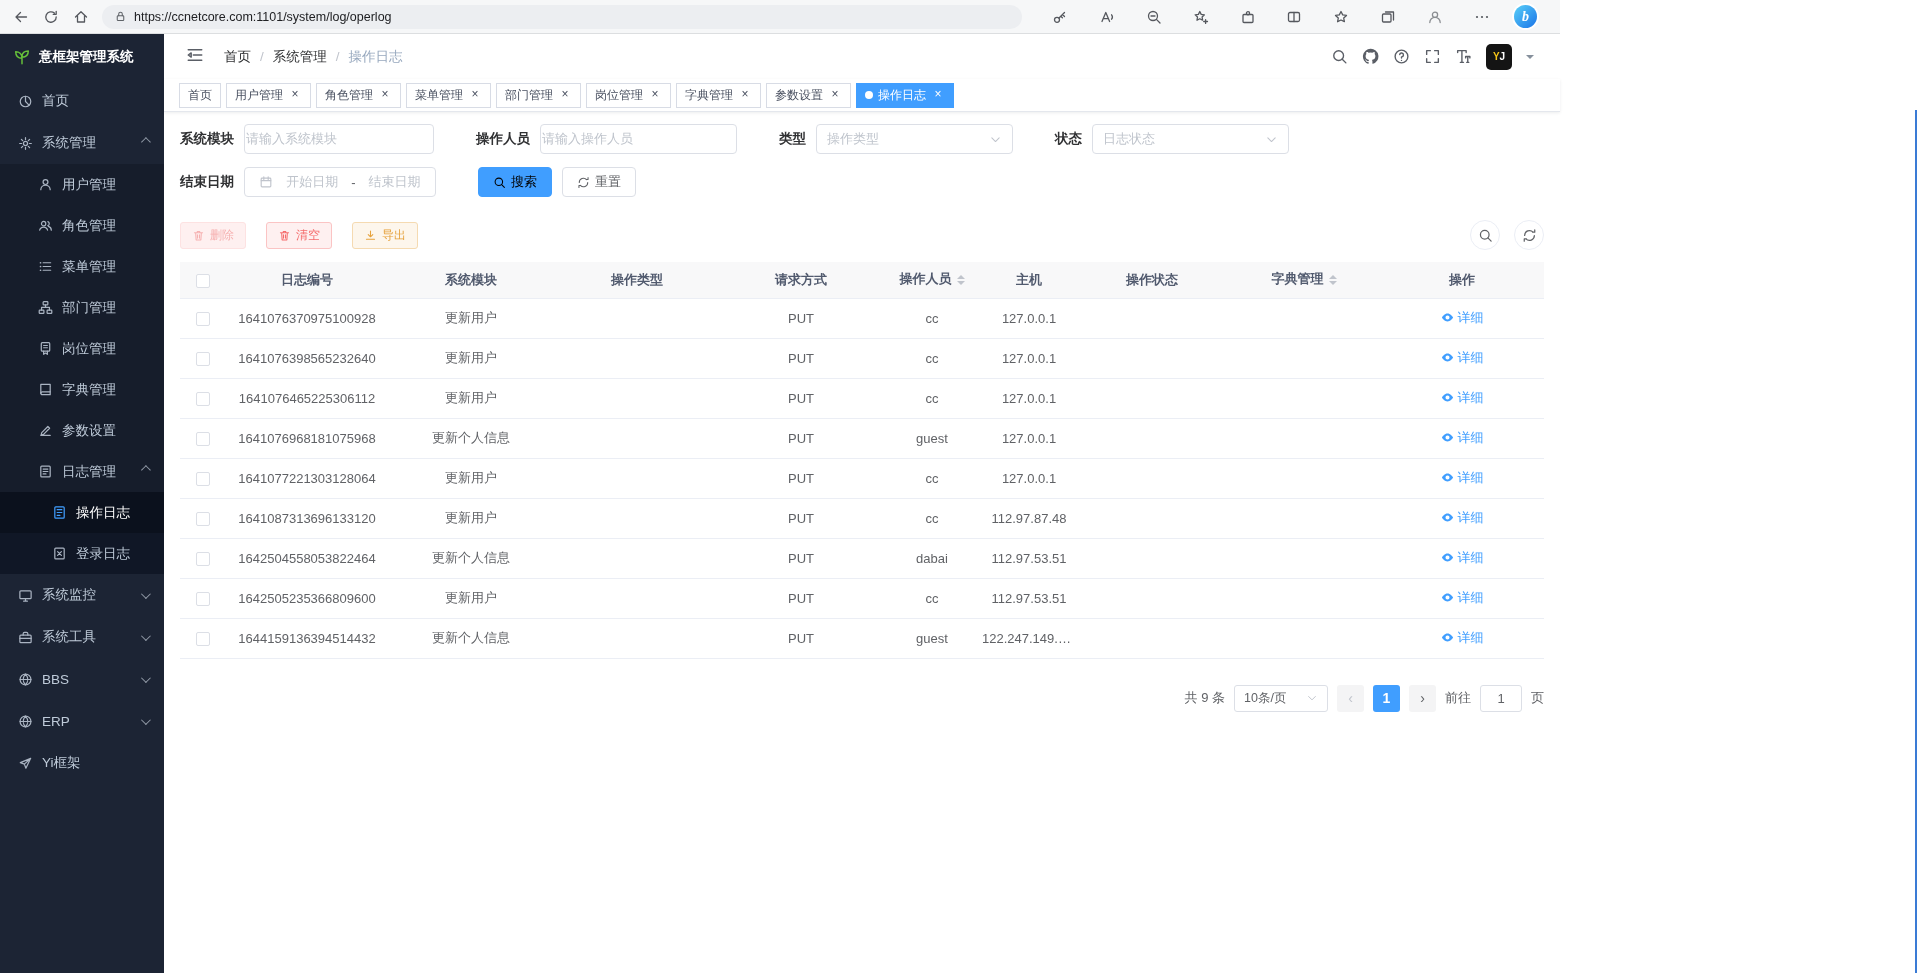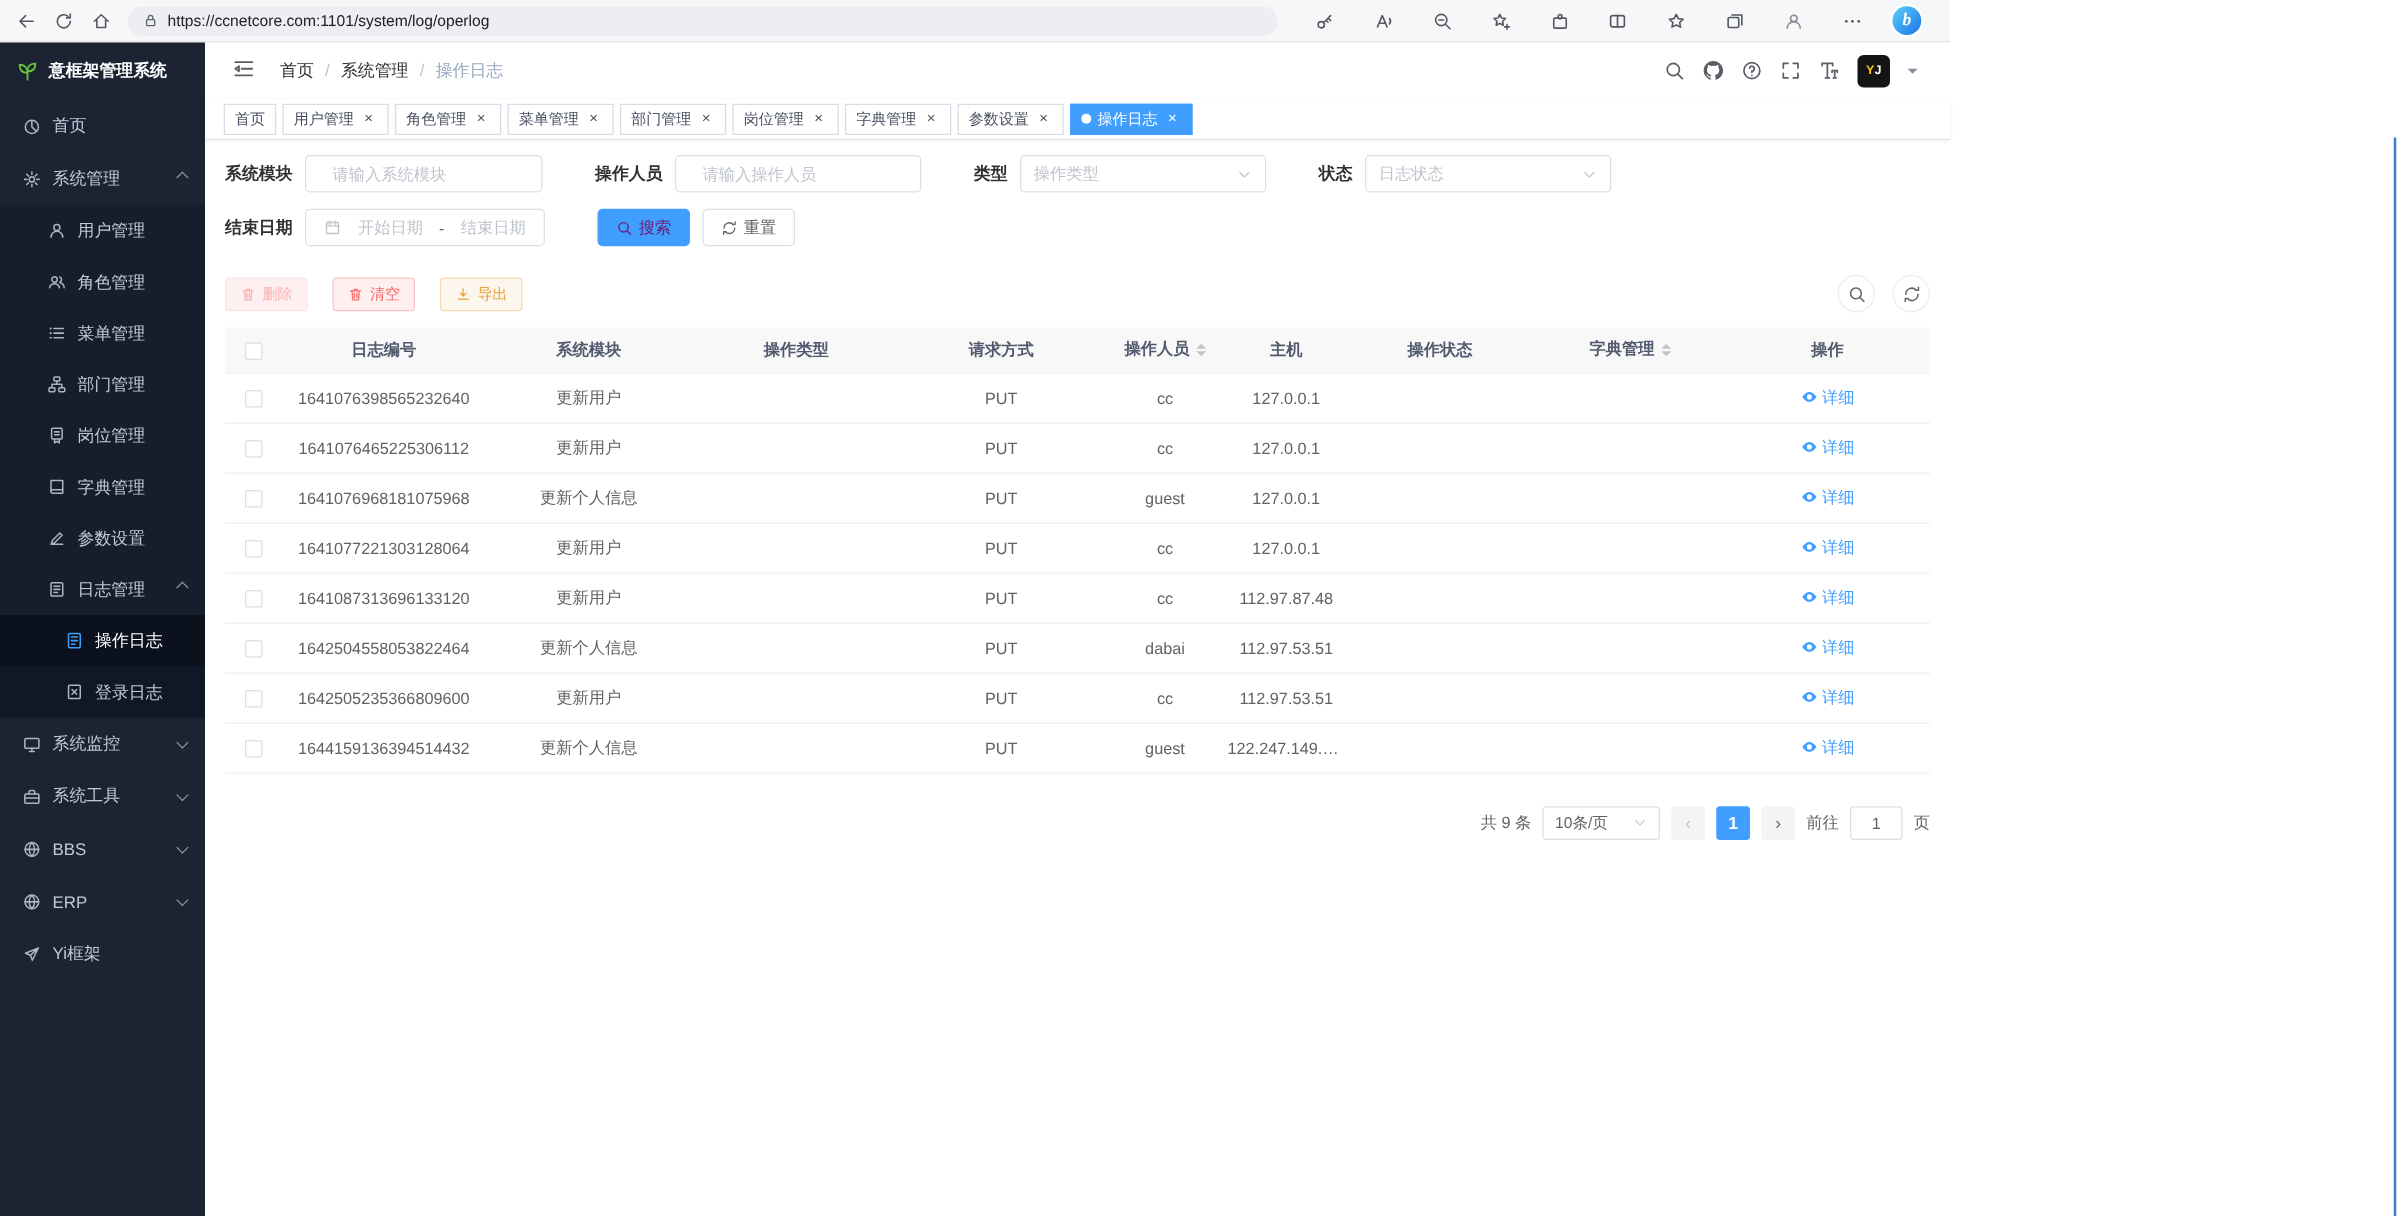--- a/index.html
+++ b/index.html
@@ -77,38 +77,38 @@
   .tag .close { font-size:12px; line-height:13px; width:14px; height:14px; text-align:center;
     border-radius:50%; cursor:pointer; }
   .tag.active { background:#409eff; border-color:#409eff; color:#fff; }
 
   
   .filter-area { padding:12px 16px 0; }
   .filter-row { display:flex; align-items:center; margin-bottom:13px; }
   .f-item { display:flex; align-items:center; margin-right:42px; }
   .f-label { font-size:13.5px; color:#303133; font-weight:bold; margin-right:10px; white-space:nowrap; }
   .f-input { width:190px; height:30px; border:1px solid #dcdfe6; border-radius:4px;
-    padding:0 21px; font-size:13px; color:#606266; outline:none;
-    font-family:Liberation Sans, sans-serif; }
+    padding:0 1px; font-size:13px; color:#606266; outline:none;
+    font-family:Liberation Mono, monospace; }
   .f-input.w197 { width:197px; }
   .f-input::placeholder { color:#bfc4cc; }
   .select-box { width:197px; height:30px; border:1px solid #dcdfe6; border-radius:4px;
     display:flex; align-items:center; justify-content:space-between; padding:0 10px;
     font-size:13px; color:#bfc4cc; background:#fff; cursor:pointer; }
   .select-box .ic, .daterange .ic { color:#c0c4cc; }
   .select-box .ic svg { width:13px; height:13px; }
   .daterange { width:192px; height:30px; border:1px solid #dcdfe6; border-radius:4px;
     display:flex; align-items:center; justify-content:space-around; padding:0 8px;
     font-size:13px; color:#bfc4cc; cursor:pointer; }
   .daterange .ic svg { width:14px; height:14px; }
   .btn { height:30px; border-radius:4px; padding:0 14px; font-size:13px; cursor:pointer;
     display:inline-flex; align-items:center; gap:5px; border:1px solid #dcdfe6; background:#fff; color:#606266;
     font-family:"Liberation Sans","DejaVu Sans",sans-serif; }
   .btn .ic svg { width:13px; height:13px; }
-  .btn-primary { background:#409eff; border-color:#409eff; color:#701a75; }
+  .btn-primary { background:#409eff; border-color:#409eff; color:#000000; }
   .btn + .btn { margin-left:10px; }
 
   
   .table-toolbar { display:flex; align-items:center; padding:10px 16px 0; }
   .btn-sm { height:27px; font-size:12px; padding:0 11px; border-radius:3px; margin-right:10px; }
   .btn-danger-disabled { background:#fef0f0; border-color:#fde2e2; color:#f6b1b1; cursor:not-allowed; }
   .btn-danger { background:#fef0f0; border-color:#fbc4c4; color:#f56c6c; }
   .btn-warning { background:#fdf6ec; border-color:#f5dab1; color:#e6a23c; }
   .toolbar-right { margin-left:auto; display:flex; align-items:center; gap:14px; color:#606266; }
   .round-icon-btn { width:30px; height:30px; border-radius:50%; border:1px solid #ebeef5; background:#fff;
@@ -642,170 +642,189 @@
                 <th><span>字典管理</span><span class="sort">
                     <i class="asc"></i>
                     <i class="desc"></i>
                   </span></th>
                 <th><span>操作</span></th>
               </tr>
             </thead>
           <tbody id="log-tbody">
               <tr>
                 <td><span class="cb"></span></td>
-                <td>1641076398565232640</td>
+                <td>1641076370975100928</td>
                 <td>更新用户</td>
                 <td></td>
                 <td>PUT</td>
                 <td>cc</td>
                 <td>127.0.0.1</td>
                 <td></td>
                 <td></td>
                 <td><a class="detail-link">
                     <span class="ic ">
                       <svg viewBox="0 0 16 16" fill="currentColor" stroke="none" stroke-width="1.3" stroke-linecap="round" stroke-linejoin="round">
                         <path d="M8 3.2C4.6 3.2 2 6.7 1.3 7.7a.5.5 0 0 0 0 .6C2 9.3 4.6 12.8 8 12.8s6-3.5 6.7-4.5a.5.5 0 0 0 0-.6C14 6.7 11.4 3.2 8 3.2zm0 7.3a2.5 2.5 0 1 1 0-5 2.5 2.5 0 0 1 0 5z"></path>
                       </svg>
                     </span>
                     <span>详细</span>
                   </a></td>
               </tr>
               <tr>
                 <td><span class="cb"></span></td>
-                <td>1641076465225306112</td>
+                <td>1641076398565232640</td>
                 <td>更新用户</td>
                 <td></td>
                 <td>PUT</td>
                 <td>cc</td>
                 <td>127.0.0.1</td>
                 <td></td>
                 <td></td>
                 <td><a class="detail-link">
                     <span class="ic ">
                       <svg viewBox="0 0 16 16" fill="currentColor" stroke="none" stroke-width="1.3" stroke-linecap="round" stroke-linejoin="round">
                         <path d="M8 3.2C4.6 3.2 2 6.7 1.3 7.7a.5.5 0 0 0 0 .6C2 9.3 4.6 12.8 8 12.8s6-3.5 6.7-4.5a.5.5 0 0 0 0-.6C14 6.7 11.4 3.2 8 3.2zm0 7.3a2.5 2.5 0 1 1 0-5 2.5 2.5 0 0 1 0 5z"></path>
                       </svg>
                     </span>
                     <span>详细</span>
                   </a></td>
               </tr>
               <tr>
                 <td><span class="cb"></span></td>
-                <td>1641076968181075968</td>
-                <td>更新个人信息</td>
+                <td>1641076465225306112</td>
+                <td>更新用户</td>
                 <td></td>
                 <td>PUT</td>
-                <td>guest</td>
+                <td>cc</td>
                 <td>127.0.0.1</td>
                 <td></td>
                 <td></td>
                 <td><a class="detail-link">
                     <span class="ic ">
                       <svg viewBox="0 0 16 16" fill="currentColor" stroke="none" stroke-width="1.3" stroke-linecap="round" stroke-linejoin="round">
                         <path d="M8 3.2C4.6 3.2 2 6.7 1.3 7.7a.5.5 0 0 0 0 .6C2 9.3 4.6 12.8 8 12.8s6-3.5 6.7-4.5a.5.5 0 0 0 0-.6C14 6.7 11.4 3.2 8 3.2zm0 7.3a2.5 2.5 0 1 1 0-5 2.5 2.5 0 0 1 0 5z"></path>
                       </svg>
                     </span>
                     <span>详细</span>
                   </a></td>
               </tr>
               <tr>
                 <td><span class="cb"></span></td>
-                <td>1641077221303128064</td>
-                <td>更新用户</td>
+                <td>1641076968181075968</td>
+                <td>更新个人信息</td>
                 <td></td>
                 <td>PUT</td>
-                <td>cc</td>
+                <td>guest</td>
                 <td>127.0.0.1</td>
                 <td></td>
                 <td></td>
                 <td><a class="detail-link">
                     <span class="ic ">
                       <svg viewBox="0 0 16 16" fill="currentColor" stroke="none" stroke-width="1.3" stroke-linecap="round" stroke-linejoin="round">
                         <path d="M8 3.2C4.6 3.2 2 6.7 1.3 7.7a.5.5 0 0 0 0 .6C2 9.3 4.6 12.8 8 12.8s6-3.5 6.7-4.5a.5.5 0 0 0 0-.6C14 6.7 11.4 3.2 8 3.2zm0 7.3a2.5 2.5 0 1 1 0-5 2.5 2.5 0 0 1 0 5z"></path>
                       </svg>
                     </span>
                     <span>详细</span>
                   </a></td>
               </tr>
               <tr>
                 <td><span class="cb"></span></td>
-                <td>1641087313696133120</td>
+                <td>1641077221303128064</td>
                 <td>更新用户</td>
                 <td></td>
                 <td>PUT</td>
                 <td>cc</td>
-                <td>112.97.87.48</td>
+                <td>127.0.0.1</td>
                 <td></td>
                 <td></td>
                 <td><a class="detail-link">
                     <span class="ic ">
                       <svg viewBox="0 0 16 16" fill="currentColor" stroke="none" stroke-width="1.3" stroke-linecap="round" stroke-linejoin="round">
                         <path d="M8 3.2C4.6 3.2 2 6.7 1.3 7.7a.5.5 0 0 0 0 .6C2 9.3 4.6 12.8 8 12.8s6-3.5 6.7-4.5a.5.5 0 0 0 0-.6C14 6.7 11.4 3.2 8 3.2zm0 7.3a2.5 2.5 0 1 1 0-5 2.5 2.5 0 0 1 0 5z"></path>
                       </svg>
                     </span>
                     <span>详细</span>
                   </a></td>
               </tr>
               <tr>
                 <td><span class="cb"></span></td>
-                <td>1642504558053822464</td>
-                <td>更新个人信息</td>
+                <td>1641087313696133120</td>
+                <td>更新用户</td>
                 <td></td>
                 <td>PUT</td>
-                <td>dabai</td>
-                <td>112.97.53.51</td>
+                <td>cc</td>
+                <td>112.97.87.48</td>
                 <td></td>
                 <td></td>
                 <td><a class="detail-link">
                     <span class="ic ">
                       <svg viewBox="0 0 16 16" fill="currentColor" stroke="none" stroke-width="1.3" stroke-linecap="round" stroke-linejoin="round">
                         <path d="M8 3.2C4.6 3.2 2 6.7 1.3 7.7a.5.5 0 0 0 0 .6C2 9.3 4.6 12.8 8 12.8s6-3.5 6.7-4.5a.5.5 0 0 0 0-.6C14 6.7 11.4 3.2 8 3.2zm0 7.3a2.5 2.5 0 1 1 0-5 2.5 2.5 0 0 1 0 5z"></path>
                       </svg>
                     </span>
                     <span>详细</span>
                   </a></td>
               </tr>
               <tr>
                 <td><span class="cb"></span></td>
-                <td>1642505235366809600</td>
-                <td>更新用户</td>
+                <td>1642504558053822464</td>
+                <td>更新个人信息</td>
                 <td></td>
                 <td>PUT</td>
-                <td>cc</td>
+                <td>dabai</td>
                 <td>112.97.53.51</td>
                 <td></td>
                 <td></td>
                 <td><a class="detail-link">
                     <span class="ic ">
                       <svg viewBox="0 0 16 16" fill="currentColor" stroke="none" stroke-width="1.3" stroke-linecap="round" stroke-linejoin="round">
                         <path d="M8 3.2C4.6 3.2 2 6.7 1.3 7.7a.5.5 0 0 0 0 .6C2 9.3 4.6 12.8 8 12.8s6-3.5 6.7-4.5a.5.5 0 0 0 0-.6C14 6.7 11.4 3.2 8 3.2zm0 7.3a2.5 2.5 0 1 1 0-5 2.5 2.5 0 0 1 0 5z"></path>
                       </svg>
                     </span>
                     <span>详细</span>
                   </a></td>
               </tr>
               <tr>
                 <td><span class="cb"></span></td>
-                <td>1644159136394514432</td>
-                <td>更新个人信息</td>
+                <td>1642505235366809600</td>
+                <td>更新用户</td>
                 <td></td>
                 <td>PUT</td>
-                <td>guest</td>
-                <td>122.247.149.2…</td>
+                <td>cc</td>
+                <td>112.97.53.51</td>
                 <td></td>
                 <td></td>
                 <td><a class="detail-link">
                     <span class="ic ">
                       <svg viewBox="0 0 16 16" fill="currentColor" stroke="none" stroke-width="1.3" stroke-linecap="round" stroke-linejoin="round">
                         <path d="M8 3.2C4.6 3.2 2 6.7 1.3 7.7a.5.5 0 0 0 0 .6C2 9.3 4.6 12.8 8 12.8s6-3.5 6.7-4.5a.5.5 0 0 0 0-.6C14 6.7 11.4 3.2 8 3.2zm0 7.3a2.5 2.5 0 1 1 0-5 2.5 2.5 0 0 1 0 5z"></path>
                       </svg>
                     </span>
                     <span>详细</span>
                   </a></td>
               </tr>
+              <tr>
+                <td><span class="cb"></span></td>
+                <td>1644159136394514432</td>
+                <td>更新个人信息</td>
+                <td></td>
+                <td>PUT</td>
+                <td>guest</td>
+                <td>122.247.149.2…</td>
+                <td></td>
+                <td></td>
+                <td><a class="detail-link">
+                    <span class="ic ">
+                      <svg viewBox="0 0 16 16" fill="currentColor" stroke="none" stroke-width="1.3" stroke-linecap="round" stroke-linejoin="round">
+                        <path d="M8 3.2C4.6 3.2 2 6.7 1.3 7.7a.5.5 0 0 0 0 .6C2 9.3 4.6 12.8 8 12.8s6-3.5 6.7-4.5a.5.5 0 0 0 0-.6C14 6.7 11.4 3.2 8 3.2zm0 7.3a2.5 2.5 0 1 1 0-5 2.5 2.5 0 0 1 0 5z"></path>
+                      </svg>
+                    </span>
+                    <span>详细</span>
+                  </a></td>
+              </tr>
             </tbody>
         </table>
       </div>
 
       <div class="pagination">
         <span>共 9 条</span>
         <div class="page-size">
           <span>10条/页</span>
           <span class="ic chev-down-ic2">
               <svg viewBox="0 0 16 16" fill="none" stroke="currentColor" stroke-width="1.3" stroke-linecap="round" stroke-linejoin="round">

